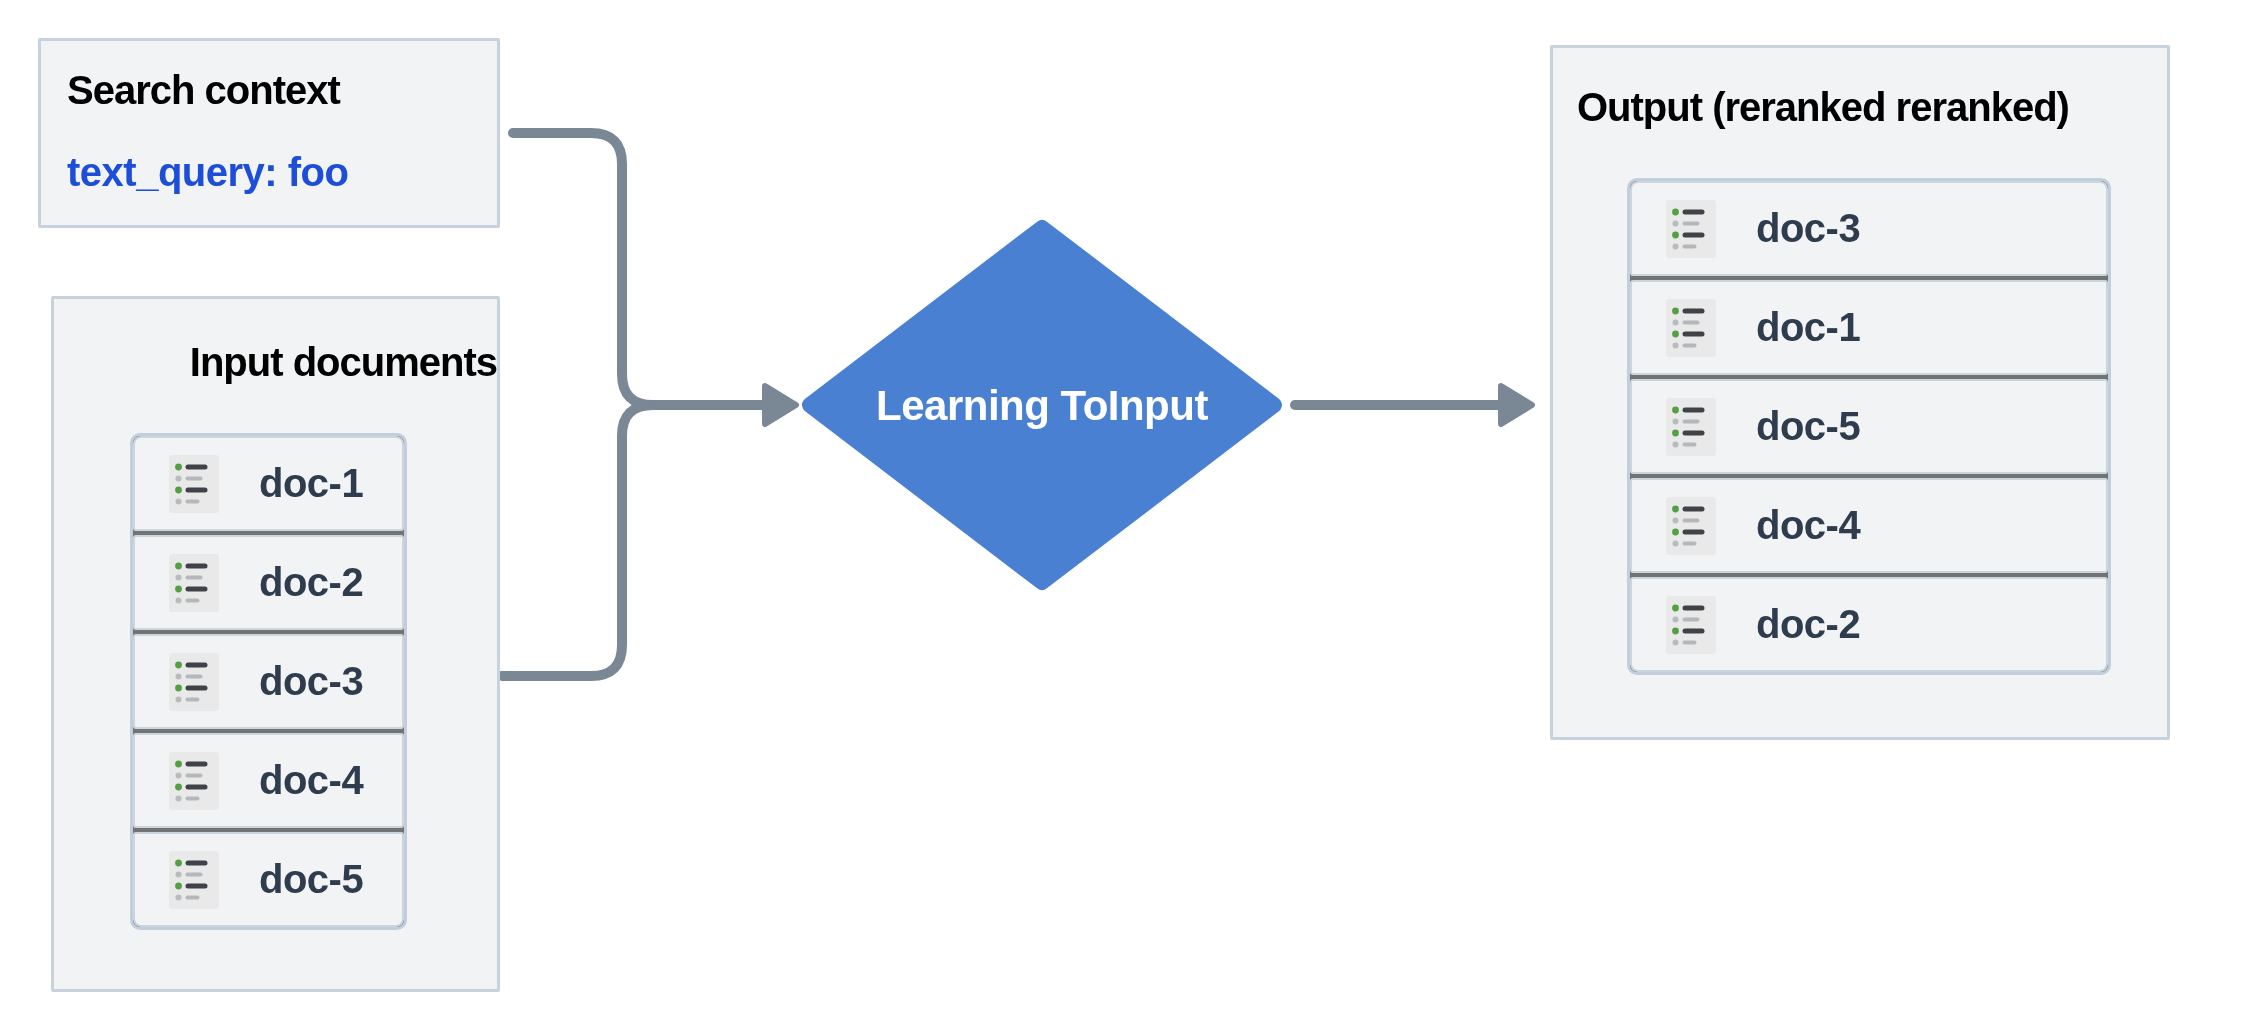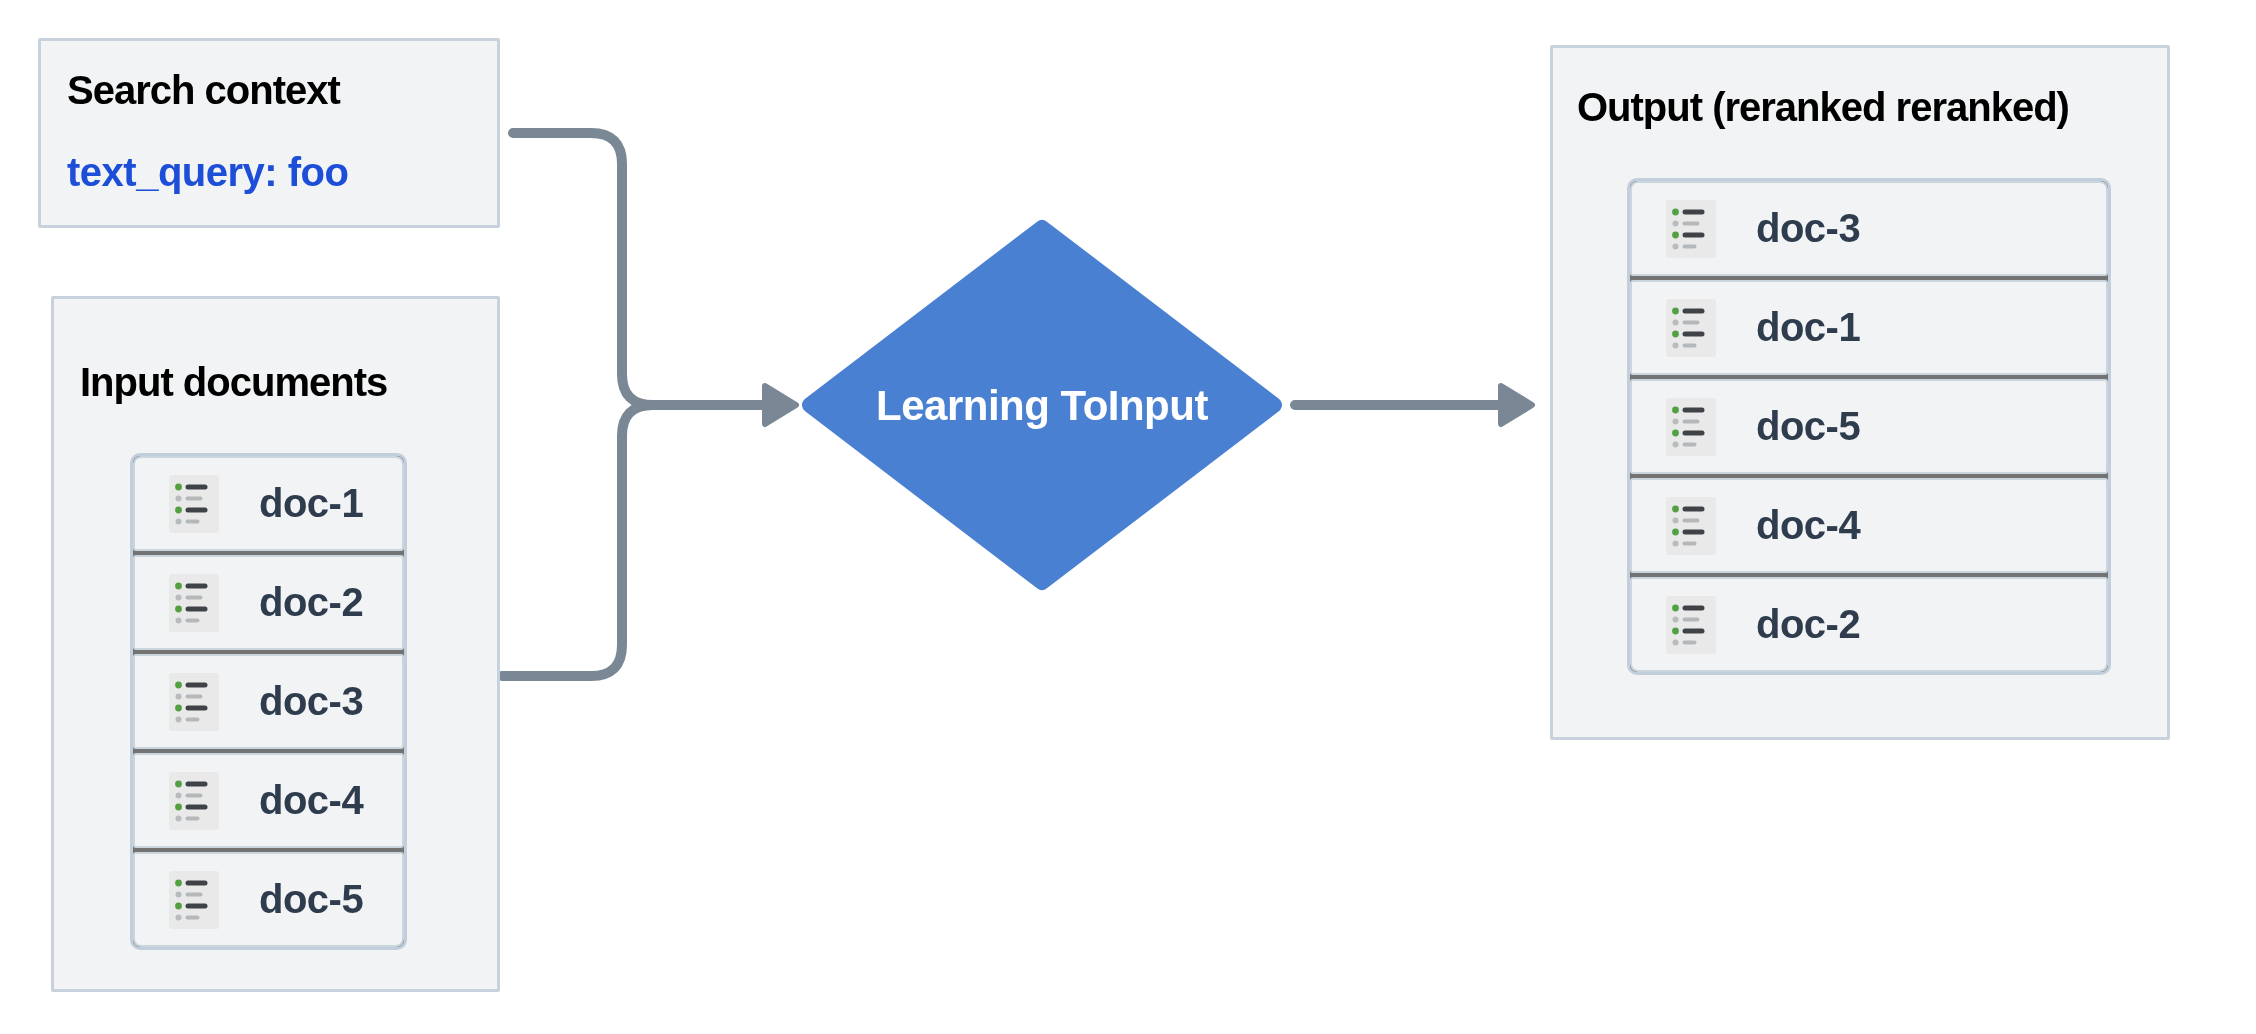--- a/index.html
+++ b/index.html
@@ -6,21 +6,21 @@
   html,body{margin:0;padding:0;background:#ffffff;}
   .canvas{
     position:relative;width:2256px;height:1034px;background:#ffffff;overflow:hidden;
     font-family:"Liberation Sans", sans-serif;color:#2e3c4d;
   }
   .panel{
     position:absolute;box-sizing:border-box;
     background:#f1f3f5;border:3px solid #c8d2dc;border-radius:2px;
   }
   #search-box{left:38px;top:38px;width:462px;height:190px;padding:26px 24px 0 26px;}
-  #input-box{left:51px;top:296px;width:449px;height:696px;padding:60px 0 0 26px;}
+  #input-box{left:51px;top:296px;width:449px;height:696px;padding:40px 0 0 26px;text-align:right;}
   #output-box{left:1550px;top:45px;width:620px;height:695px;padding:36px 0 0 24px;}
   .panel-title{
     font-size:40px;font-weight:700;line-height:46px;letter-spacing:-1px;color:#000000;
     white-space:nowrap;
   }
   .panel-body{
     font-size:40px;font-weight:700;line-height:46px;letter-spacing:-0.5px;color:#1d4ed8;
     margin-top:36px;white-space:nowrap;
   }
   .doc-list{

